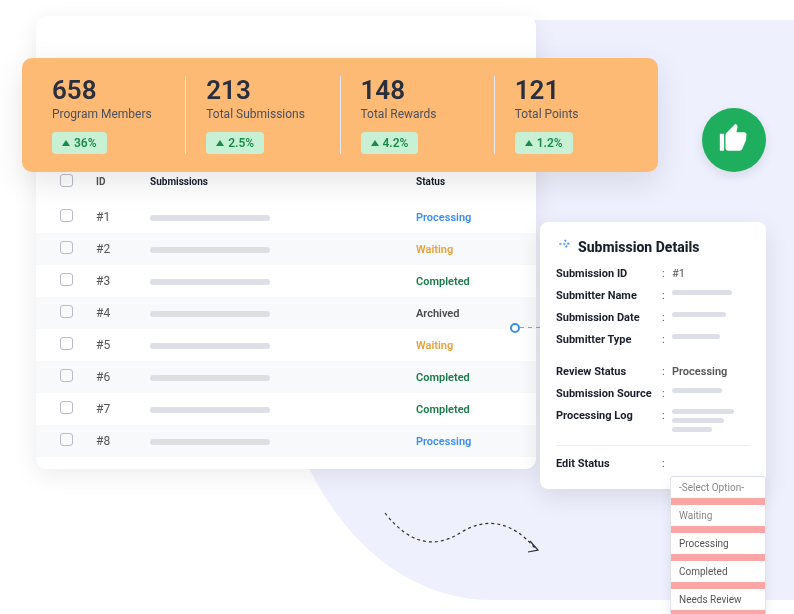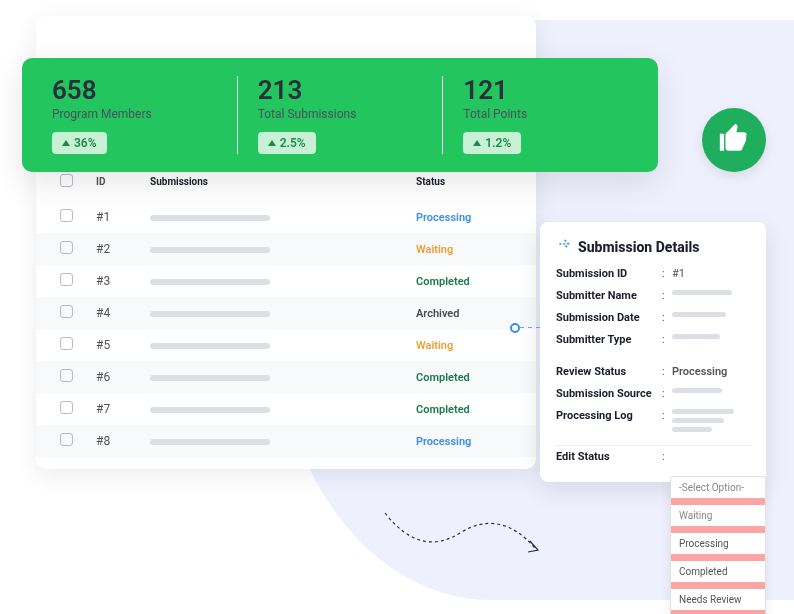--- a/index.html
+++ b/index.html
@@ -36,21 +36,21 @@
       font-size: 15px;
       font-weight: 700;
       color: #1a1f2e;
       padding: 0 24px 12px 24px;
     }
     .stats-card {
       position: absolute;
       left: 22px;
       top: 58px;
       width: 636px;
-      background: #22c55e;
+      background: #fdba74;
       border-radius: 10px;
       box-shadow: 0 10px 32px rgba(0,0,0,0.1);
       z-index: 5;
       display: flex;
       padding: 18px 10px;
       align-items: flex-end;
     }
     .stat {
       flex: 1;
       padding: 0 20px;
@@ -169,21 +169,21 @@
       font-weight: 700;
       color: #1a1f2e;
       font-size: 11px;
     }
     .detail-colon { width: 10px; color: #555; }
     .detail-value { flex: 1; color: #555; font-size: 11px; }
     .detail-value .placeholder { height: 5px; margin-bottom: 4px; }
     .detail-spacer { height: 10px; }
     .edit-row {
       border-top: 1px solid #eee;
-      padding-top: 4px;
+      padding-top: 11px;
       margin-top: 6px;
     }
     .dropdown {
       position: absolute;
       right: 28px;
       top: 476px;
       width: 96px;
       background: #fff;
       border: 1px solid #e0e3ea;
       border-radius: 3px;
@@ -302,20 +302,28 @@
           <span class="tri"></span>
           <span>36%</span>
         </div>
   </div>
       <div class="stat">
     <div class="stat-value">213</div>
     <div class="stat-label">Total Submissions</div>
     <div class="stat-change">
           <span class="tri"></span>
           <span>2.5%</span>
+        </div>
+  </div>
+      <div class="stat">
+    <div class="stat-value">148</div>
+    <div class="stat-label">Total Rewards</div>
+    <div class="stat-change">
+          <span class="tri"></span>
+          <span>4.2%</span>
         </div>
   </div>
       <div class="stat">
     <div class="stat-value">121</div>
     <div class="stat-label">Total Points</div>
     <div class="stat-change">
           <span class="tri"></span>
           <span>1.2%</span>
         </div>
   </div>

